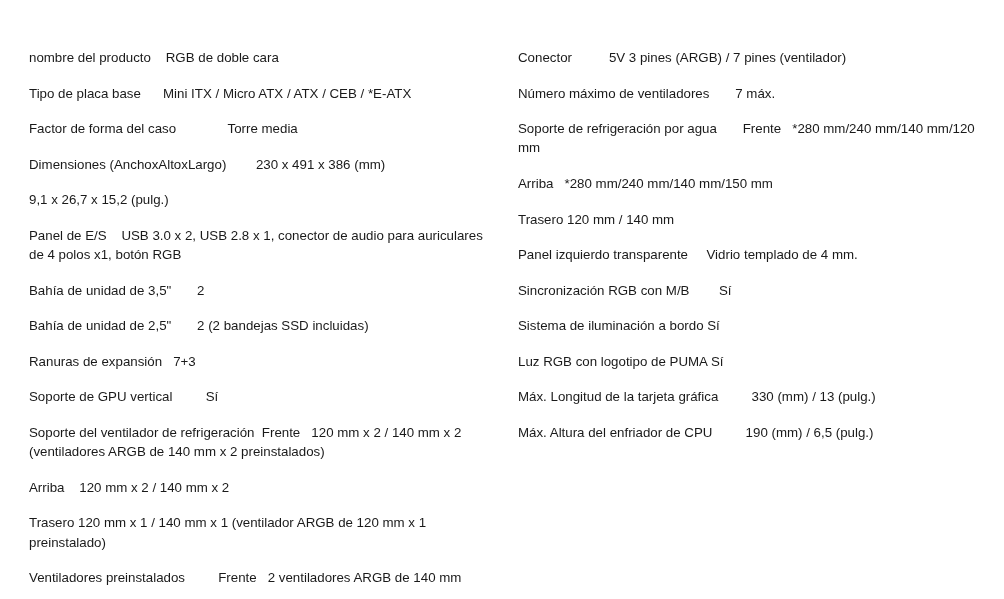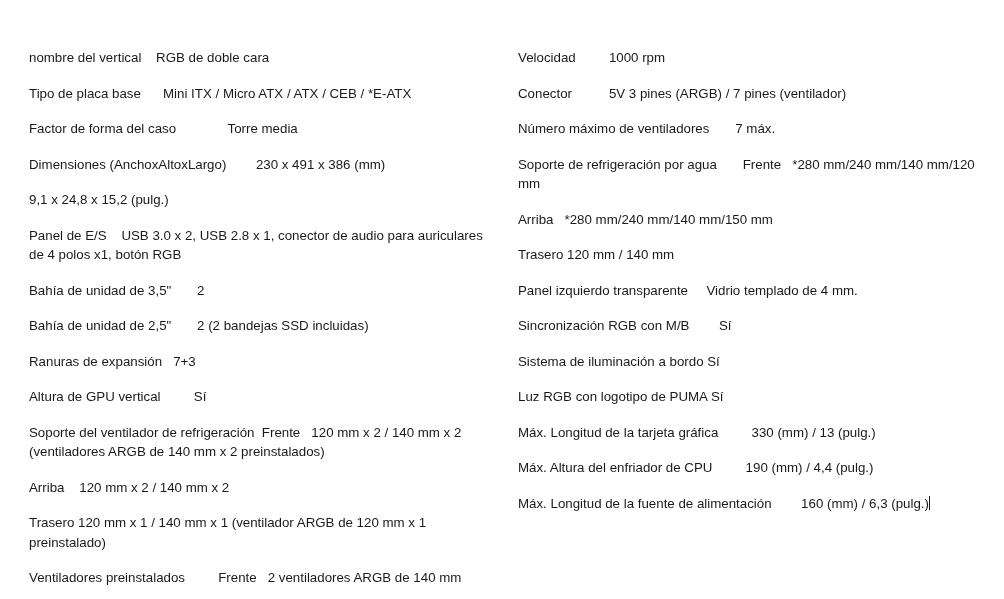--- a/index.html
+++ b/index.html
@@ -50,46 +50,44 @@
     background: #1a1a1a;
     vertical-align: -2px;
   }
 </style>
 </head>
 <body>
 
 <div class="sheet">
 
   <div class="col col-left">
-    <div class="spec-row">nombre del vertical    RGB de doble cara</div>
+    <div class="spec-row">nombre del producto    RGB de doble cara</div>
     <div class="spec-row">Tipo de placa base      Mini ITX / Micro ATX / ATX / CEB / *E-ATX</div>
     <div class="spec-row">Factor de forma del caso              Torre media</div>
     <div class="spec-row">Dimensiones (AnchoxAltoxLargo)        230 x 491 x 386 (mm)</div>
-    <div class="spec-row">9,1 x 24,8 x 15,2 (pulg.)</div>
+    <div class="spec-row">9,1 x 26,7 x 15,2 (pulg.)</div>
     <div class="spec-row">Panel de E/S    USB 3.0 x 2, USB 2.8 x 1, conector de audio para auriculares de 4 polos x1, botón RGB</div>
     <div class="spec-row">Bahía de unidad de 3,5"       2</div>
     <div class="spec-row">Bahía de unidad de 2,5"       2 (2 bandejas SSD incluidas)</div>
     <div class="spec-row">Ranuras de expansión   7+3</div>
-    <div class="spec-row">Altura de GPU vertical         Sí</div>
+    <div class="spec-row">Soporte de GPU vertical         Sí</div>
     <div class="spec-row">Soporte del ventilador de refrigeración  Frente   120 mm x 2 / 140 mm x 2 (ventiladores ARGB de 140 mm x 2 preinstalados)</div>
     <div class="spec-row">Arriba    120 mm x 2 / 140 mm x 2</div>
     <div class="spec-row">Trasero 120 mm x 1 / 140 mm x 1 (ventilador ARGB de 120 mm x 1 preinstalado)</div>
     <div class="spec-row">Ventiladores preinstalados         Frente   2 ventiladores ARGB de 140 mm</div>
 
   </div>
 
   <div class="col col-right">
-    <div class="spec-row">Velocidad         1000 rpm</div>
     <div class="spec-row">Conector          5V 3 pines (ARGB) / 7 pines (ventilador)</div>
     <div class="spec-row">Número máximo de ventiladores       7 máx.</div>
     <div class="spec-row">Soporte de refrigeración por agua       Frente   *280 mm/240 mm/140 mm/120 mm</div>
     <div class="spec-row">Arriba   *280 mm/240 mm/140 mm/150 mm</div>
     <div class="spec-row">Trasero 120 mm / 140 mm</div>
     <div class="spec-row">Panel izquierdo transparente     Vidrio templado de 4 mm.</div>
     <div class="spec-row">Sincronización RGB con M/B        Sí</div>
     <div class="spec-row">Sistema de iluminación a bordo Sí</div>
     <div class="spec-row">Luz RGB con logotipo de PUMA Sí</div>
     <div class="spec-row">Máx. Longitud de la tarjeta gráfica         330 (mm) / 13 (pulg.)</div>
-    <div class="spec-row">Máx. Altura del enfriador de CPU         190 (mm) / 4,4 (pulg.)</div>
-    <div class="spec-row"><span>Máx. Longitud de la fuente de alimentación        160 (mm) / 6,3 (pulg.)</span><span class="caret"></span></div>
+    <div class="spec-row">Máx. Altura del enfriador de CPU         190 (mm) / 6,5 (pulg.)</div>
   </div>
 
 </div>
 
 </body></html>

